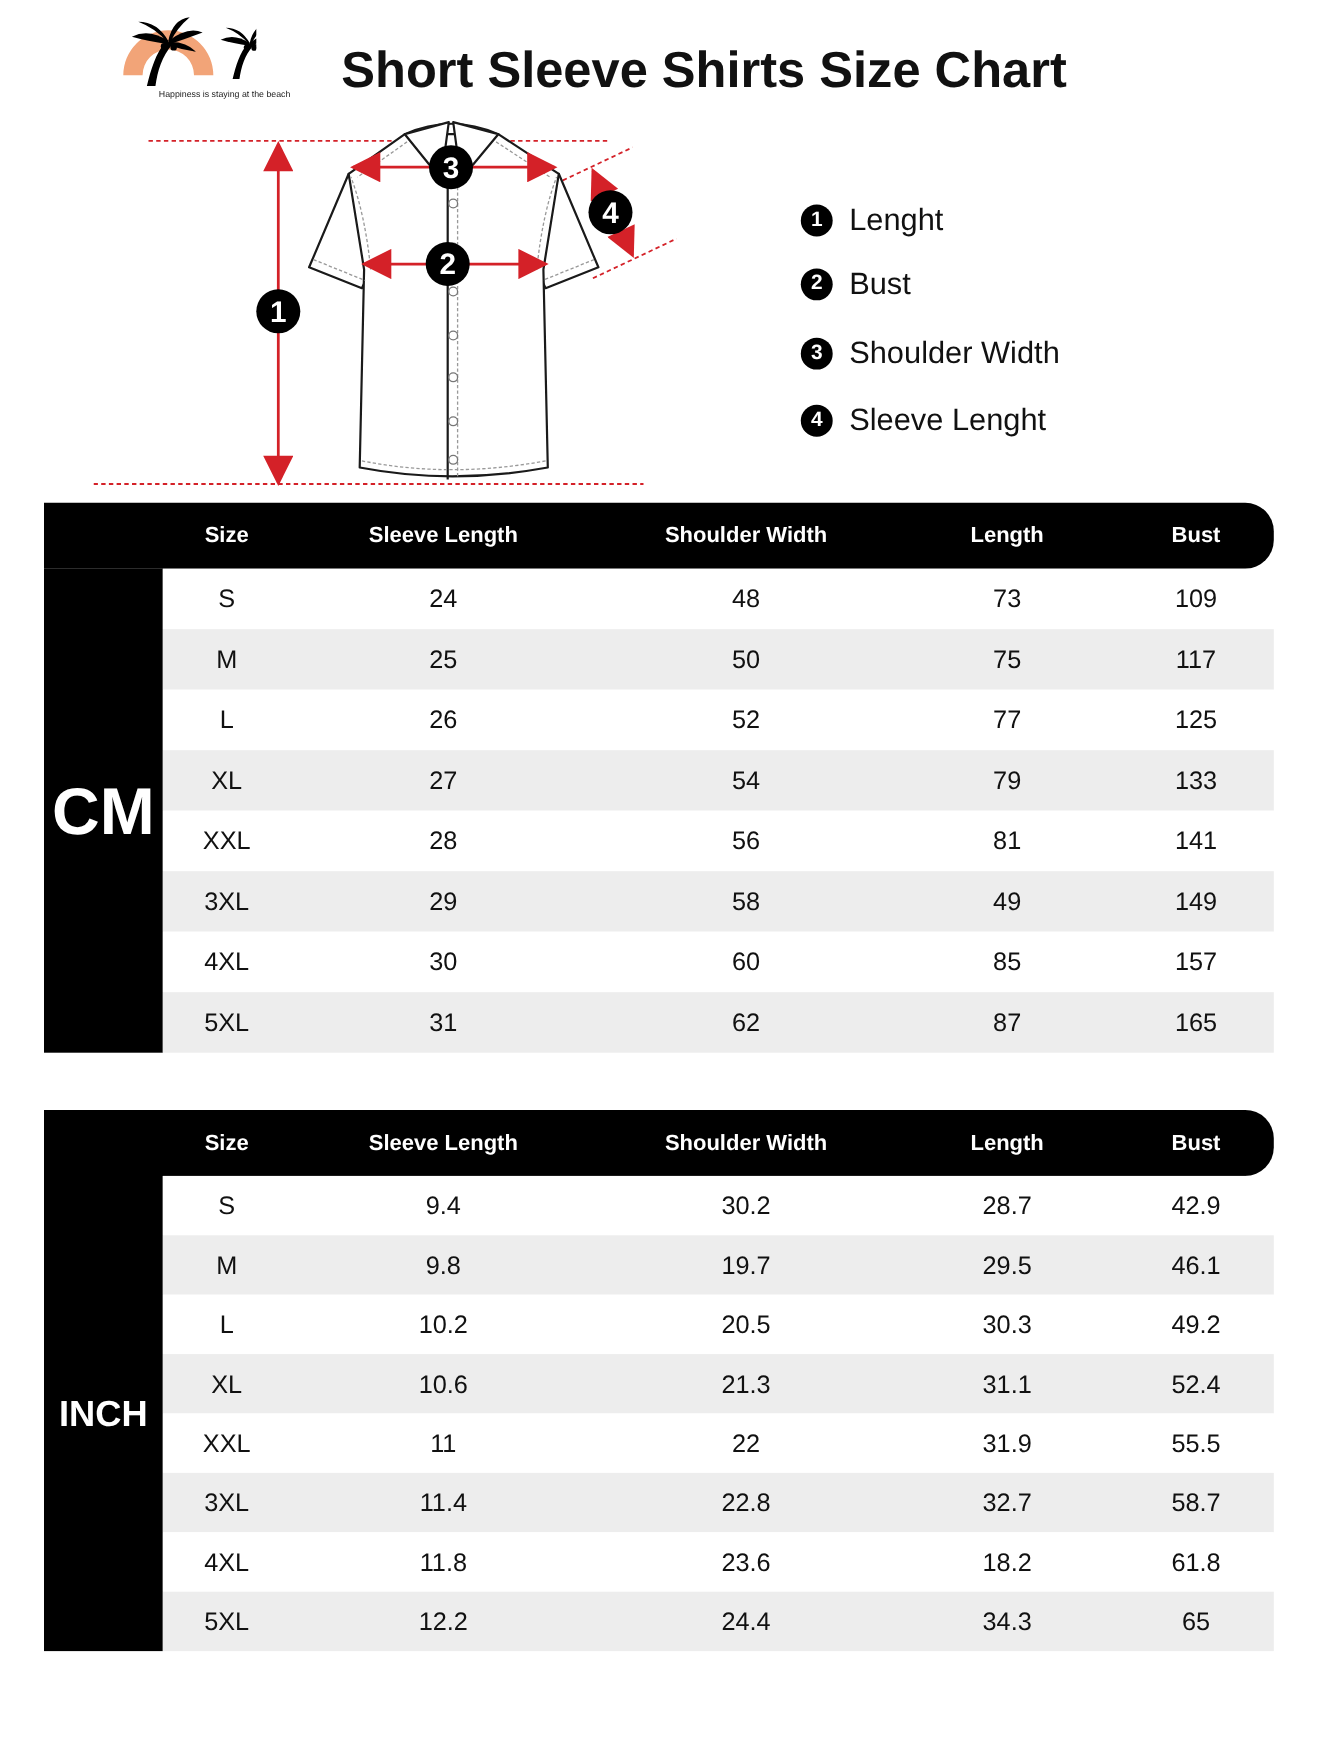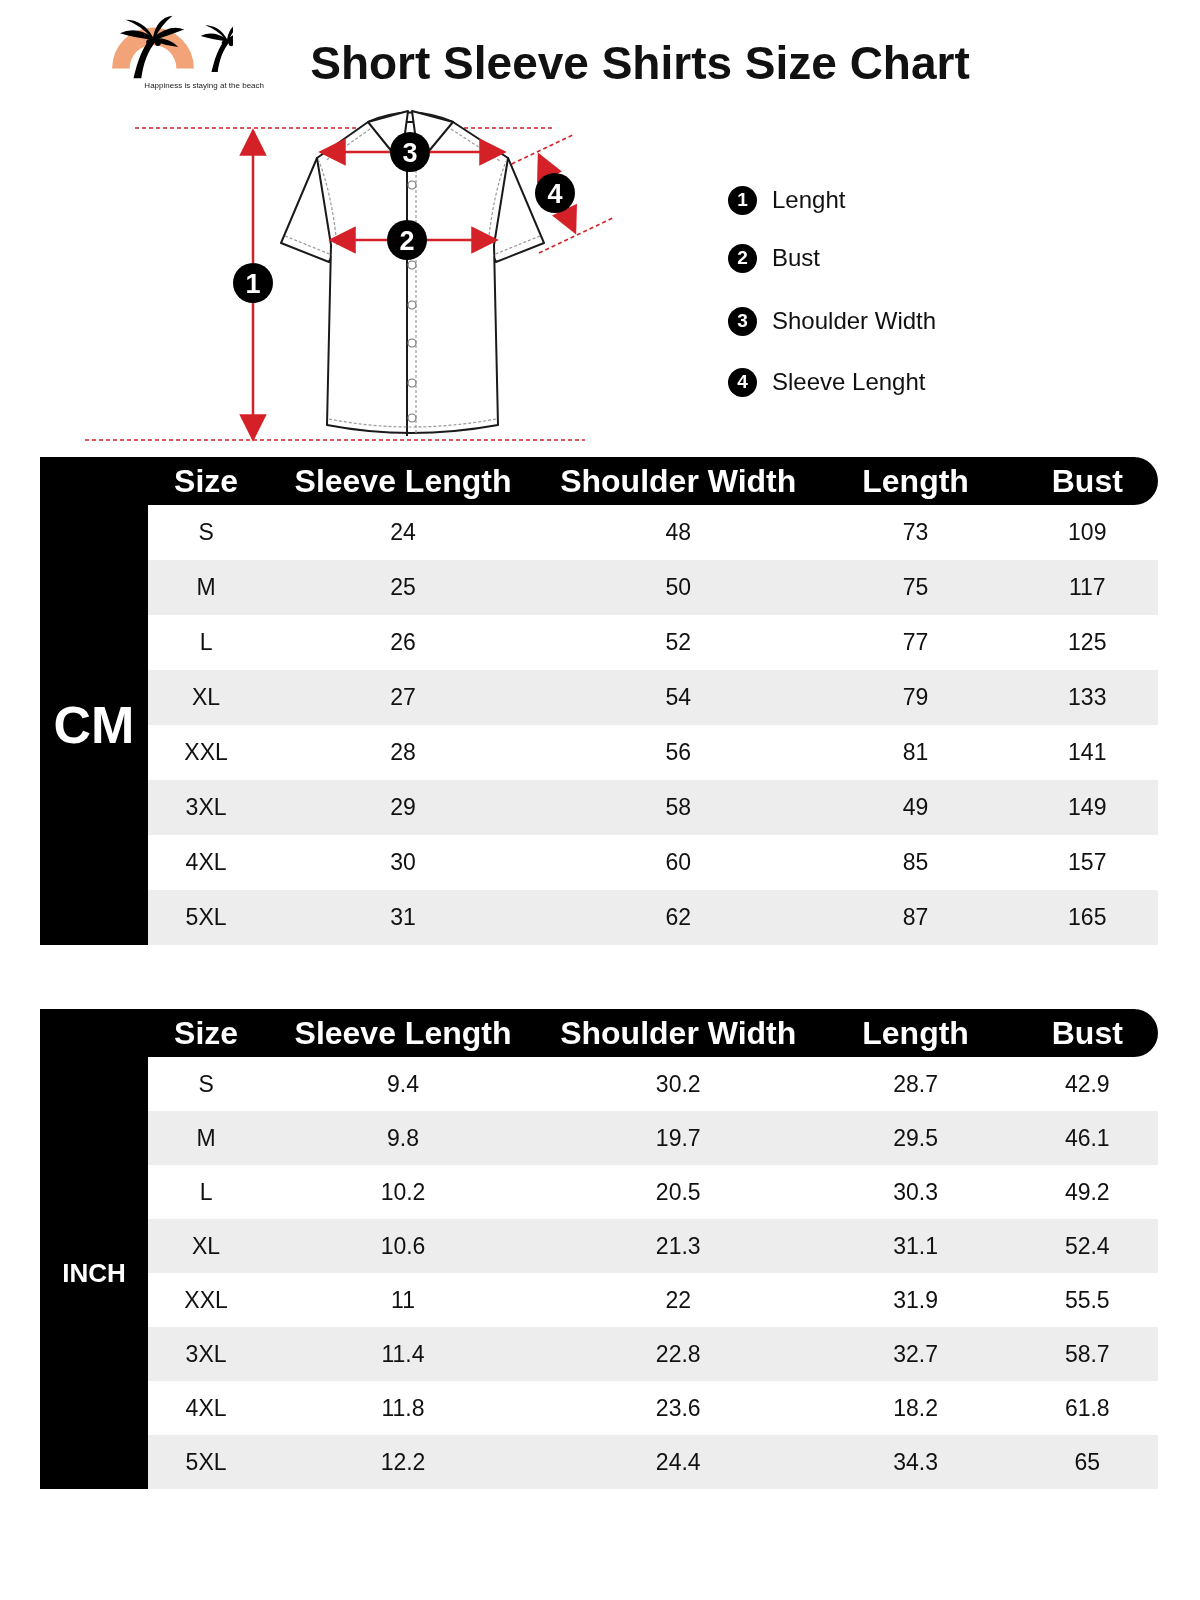--- a/index.html
+++ b/index.html
@@ -22,38 +22,38 @@
   .diagram{ position:absolute; left:85px; top:95px; }
 
   
   .legend{ position:absolute; left:728px; top:178px; width:300px; height:240px; }
   .legend-item{ position:absolute; display:flex; align-items:center; height:30px; }
   .legend-item.l0{ top:7px; } .legend-item.l1{ top:65px; }
   .legend-item.l2{ top:128px; } .legend-item.l3{ top:189px; }
   .badge{ width:29px; height:29px; border-radius:50%; background:#000; color:#fff;
           font-weight:bold; font-size:19px; display:flex; align-items:center;
           justify-content:center; margin-right:15px; flex:none; }
-  .legend-label{ font-size:24px; }
+  .legend-label{ font-size:28px; }
 
   
   .size-table{ position:absolute; left:40px; width:1118px; }
   #cm-table{ top:457px; --rh:55px; }
   #inch-table{ top:1009px; --rh:54px; }
-  .t-header{ height:48px; background:#000; border-radius:0 26px 26px 0;
-             display:flex; align-items:center; color:#fff; font-weight:bold; font-size:32px; }
+  .t-header{ height:60px; background:#000; border-radius:0 26px 26px 0;
+             display:flex; align-items:center; color:#fff; font-weight:bold; font-size:20px; }
   .band-spacer{ width:108px; flex:none; }
   .cols{ flex:1; display:flex; height:100%; align-items:center; }
   .c0{ width:11.5%; text-align:center; } .c1{ width:27.5%; text-align:center; }
   .c2{ width:27%;  text-align:center; } .c3{ width:20%;  text-align:center; }
   .c4{ width:14%;  text-align:center; }
   .t-body{ display:flex; }
   .unit-band{ width:108px; flex:none; background:#000; color:#fff; font-weight:bold;
               display:flex; align-items:center; justify-content:center; }
-  #cm-table .unit-band{ font-size:52px; }
-  #inch-table .unit-band{ font-size:26px; }
+  #cm-table .unit-band{ font-size:60px; }
+  #inch-table .unit-band{ font-size:33px; }
   .rows{ flex:1; }
   .trow{ display:flex; height:var(--rh); align-items:center; background:#fff; font-size:23px; }
   .trow.alt{ background:var(--stripe); }
 
   
   .notes{ position:absolute; top:1532px; left:0; width:100%;
           text-align:center; font-size:24px; }
 </style>
 </head>
 <body>

